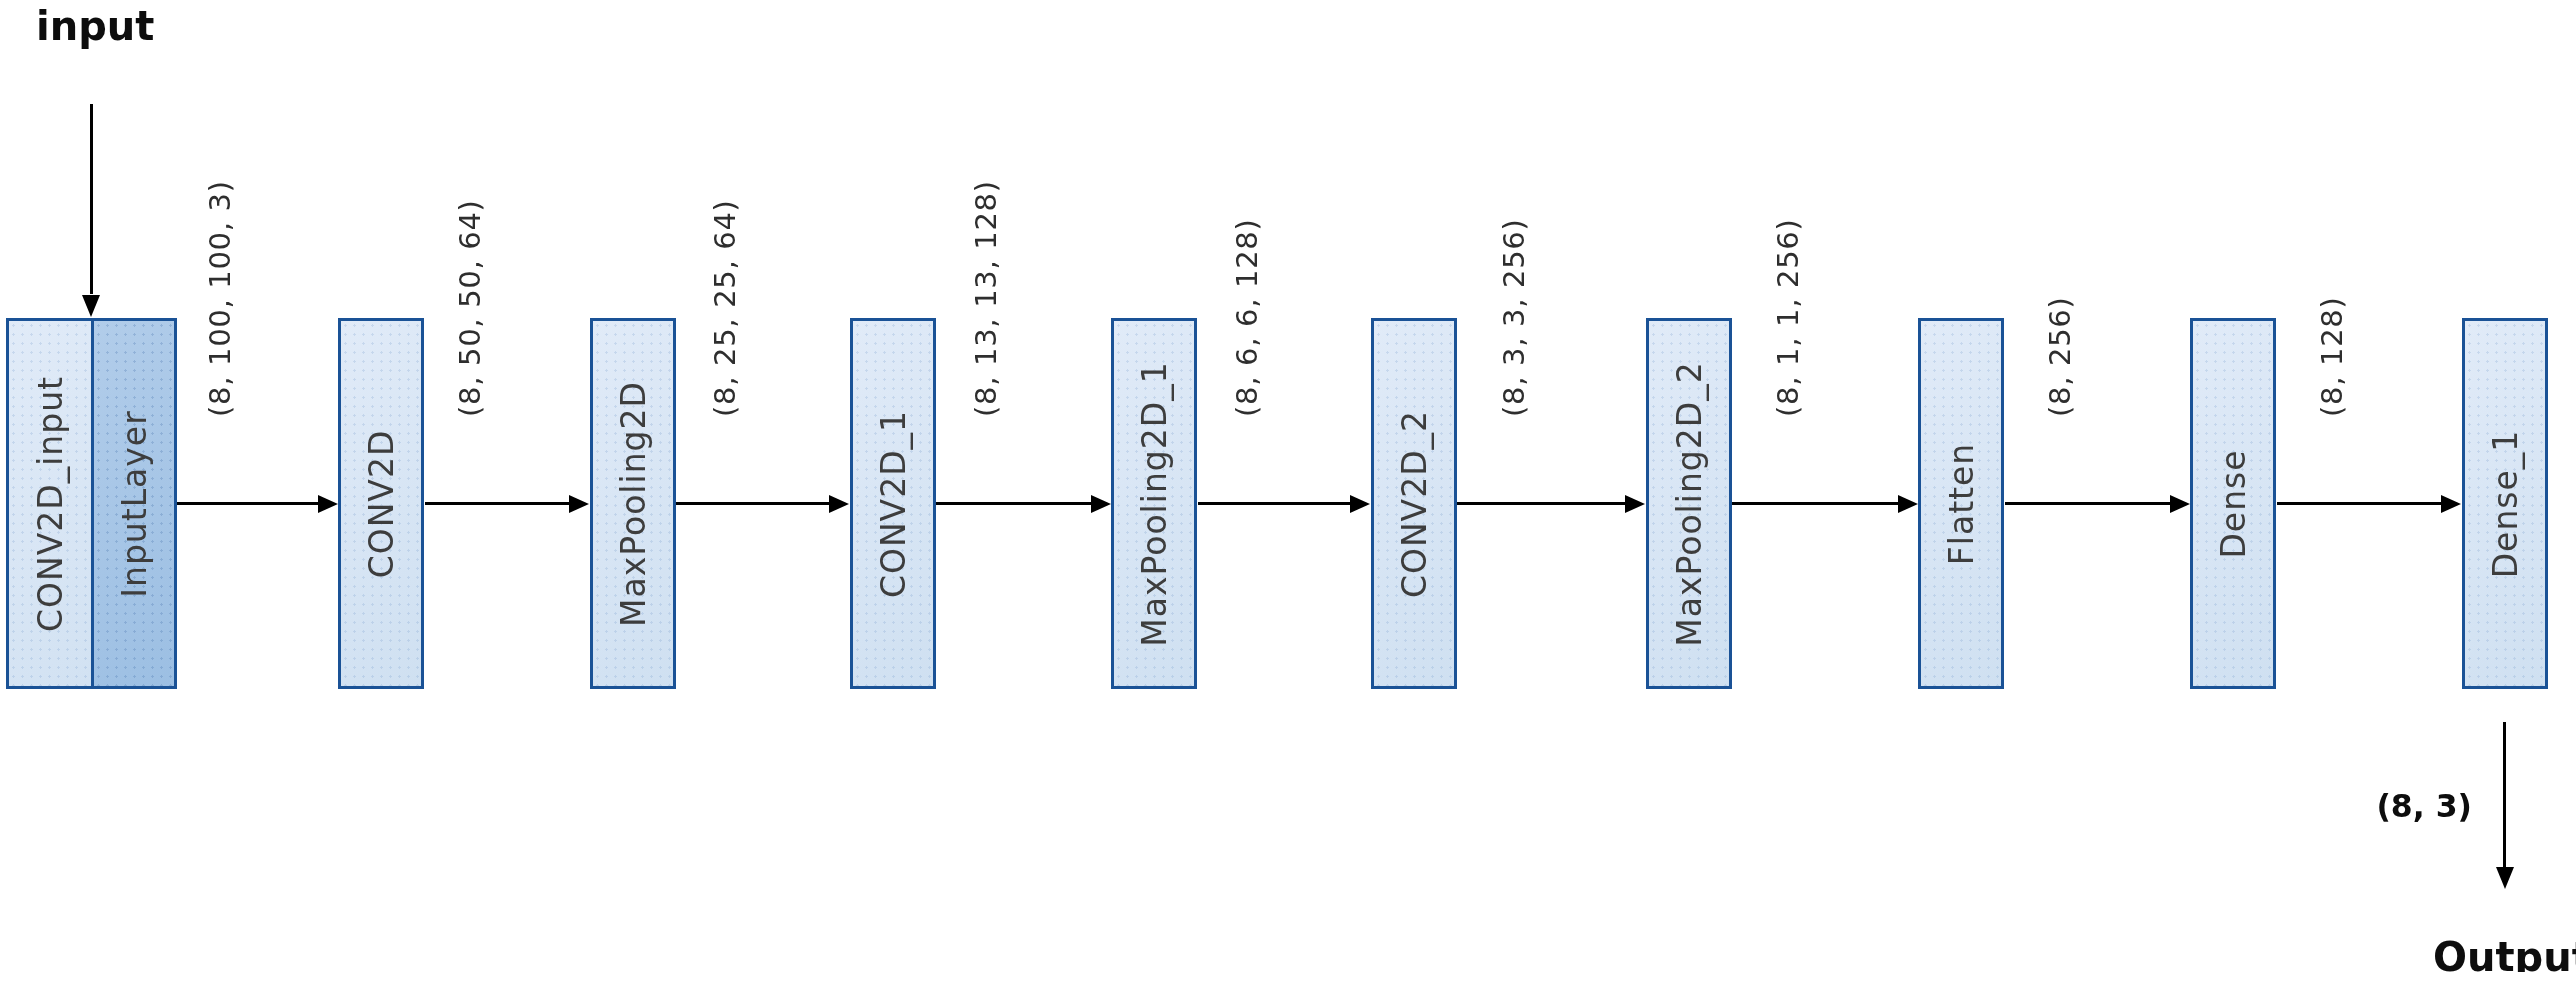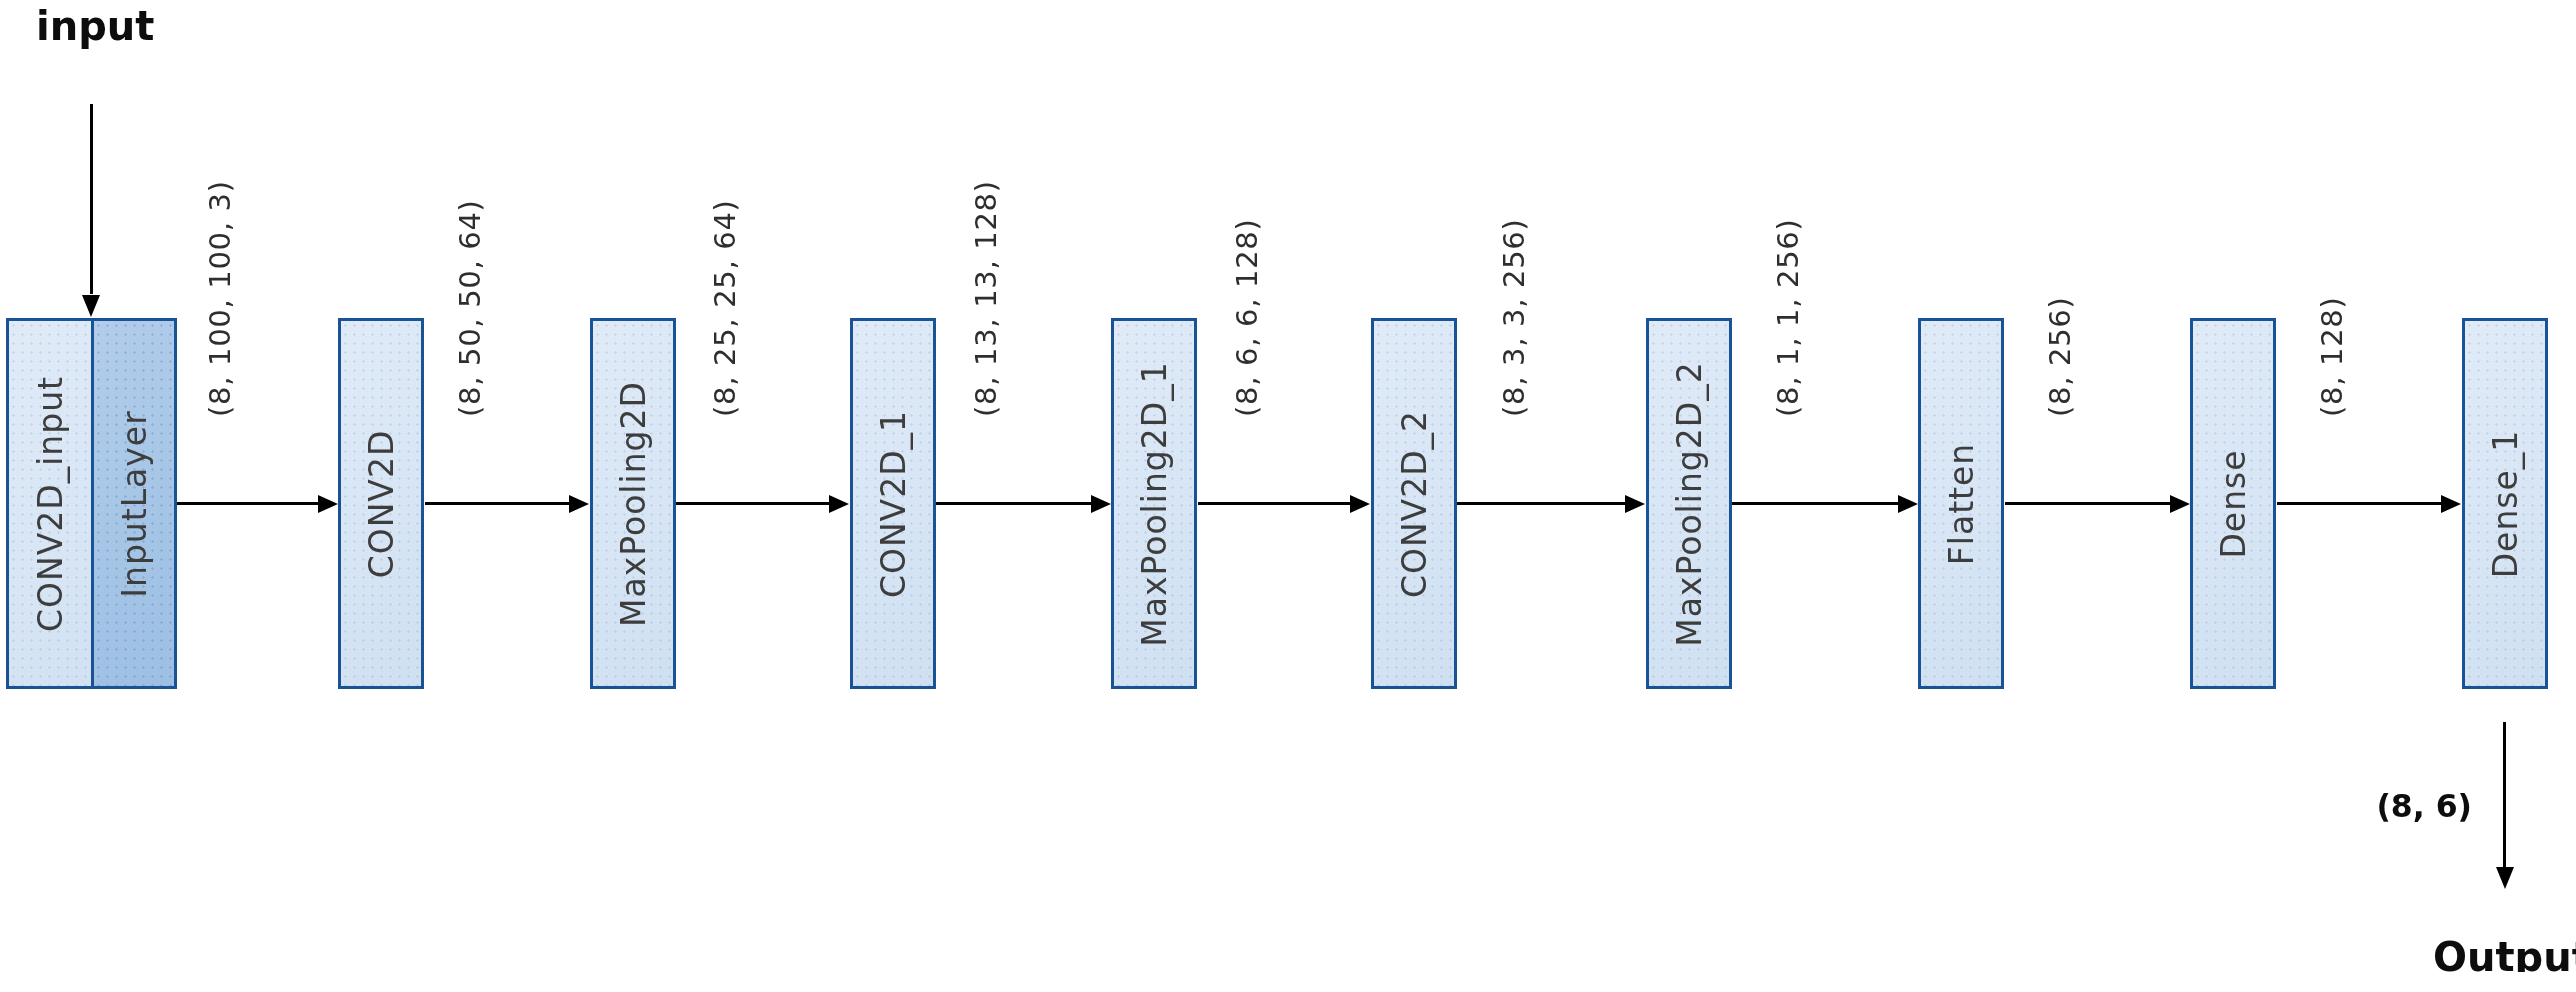--- a/index.html
+++ b/index.html
@@ -130,16 +130,16 @@
       <div class="h-head" style="left: 2170px; top: 495px;"></div>
       <div class="shape-label" style="left: 2079px; top: 380px;">(8, 256)</div>
       <div class="h-line" style="left: 2277px; top: 502px; width: 166px;"></div>
       <div class="h-head" style="left: 2441px; top: 495px;"></div>
       <div class="shape-label" style="left: 2351px; top: 380px;">(8, 128)</div>
     </div>
 
   <div class="v-line" style="left:2503px;top:722px;height:145px;"></div>
   <div class="v-head" style="left:2496px;top:867px;"></div>
 
-  <div class="free-label out-shape" style="left:2328px;top:788px;">(8, 6)</div>
+  <div class="free-label out-shape" style="left:2328px;top:788px;">(8, 3)</div>
   <div class="free-label io-label" style="left:2433px;top:934px;">Output</div>
 </div>
 
 
 </body></html>

